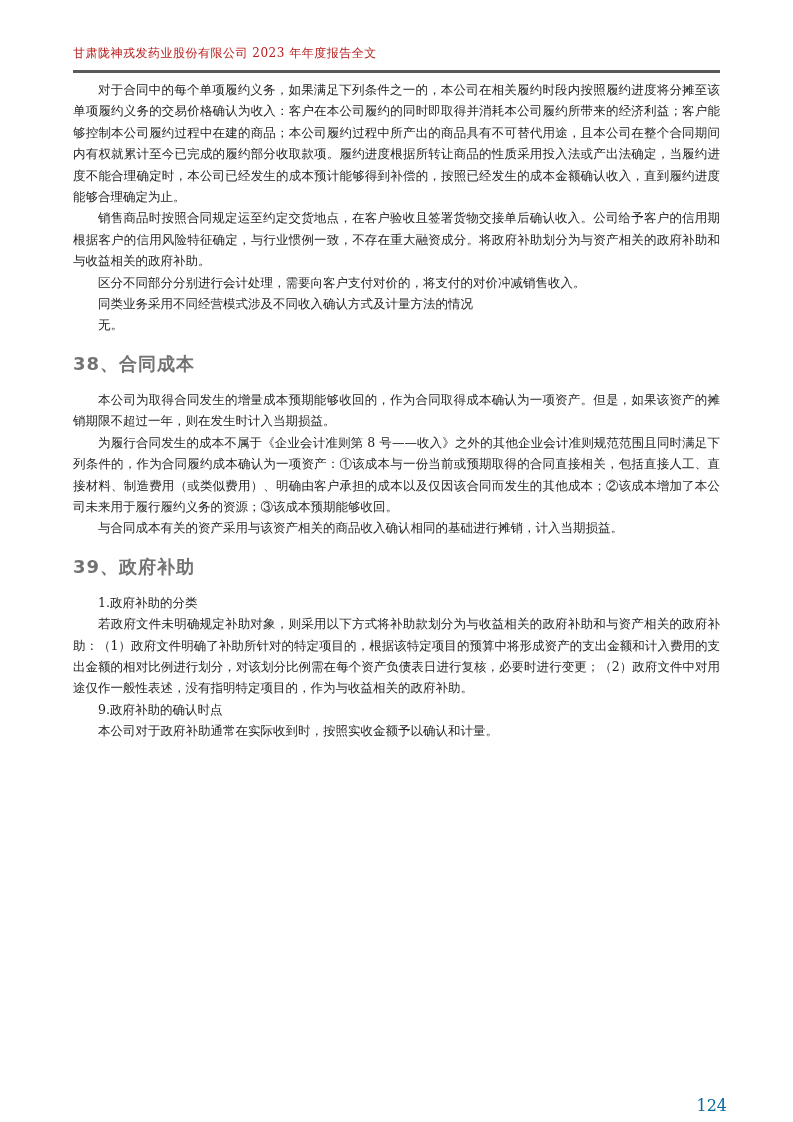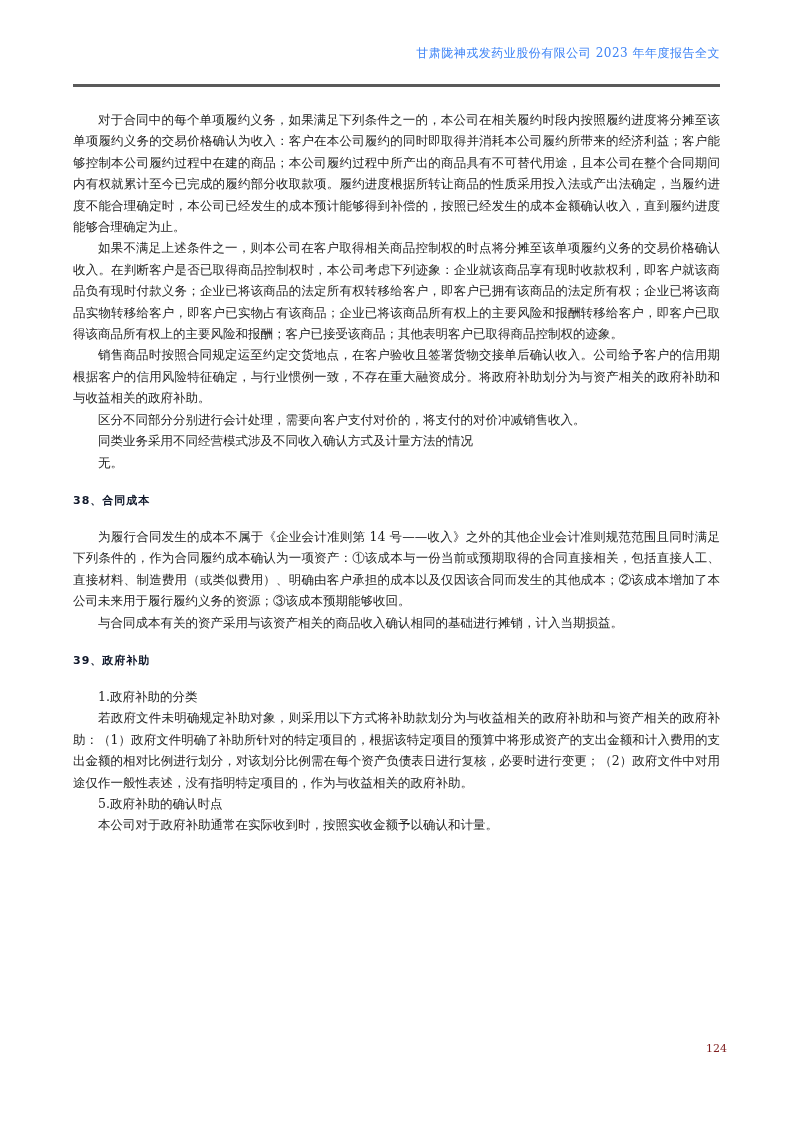--- a/index.html
+++ b/index.html
@@ -14,86 +14,85 @@
     width: 793px;
     height: 1122px;
     background: #ffffff;
     box-sizing: border-box;
     padding: 44px 73px 0 73px;
     font-family: "DejaVu Serif", "Liberation Serif", serif;
     color: #1f1f1f;
     overflow: hidden;
   }
   .header-title {
-    text-align: right;
     font-size: 12px;
     line-height: 19px;
-    color: #3b82f6;
+    color: #b91c1c;
     letter-spacing: 0.5px;
-    padding-bottom: 21px;
+    padding-bottom: 7px;
   }
   .header-divider {
     border: none;
     border-top: 3px solid #5a5a5a;
     margin: 0;
   }
   .doc-body {
-    margin-top: 22px;
+    margin-top: 6px;
   }
   .p {
     margin: 0;
     font-size: 12.5px;
     line-height: 21.4px;
     text-align: justify;
     text-indent: 2em;
     word-break: break-all;
   }
   .sec-heading {
     margin: 17px 0 14px 0;
     font-family: "DejaVu Sans", "Liberation Sans", sans-serif;
     font-weight: bold;
-    font-size: 11px;
+    font-size: 18px;
     line-height: 22px;
-    color: #0f172a;
+    color: #737373;
     letter-spacing: 1px;
   }
   .page-footer {
     position: absolute;
-    top: 1042px;
+    top: 1096px;
     right: 66px;
-    font-size: 11px;
-    color: #7f1d1d;
+    font-size: 16px;
+    color: #0369a1;
   }
 </style>
 </head>
 <body>
 
 <div class="page">
 
   <div class="header-title">甘肃陇神戎发药业股份有限公司 2023 年年度报告全文</div>
   <hr class="header-divider">
 
   <div class="doc-body">
     <p class="p">对于合同中的每个单项履约义务，如果满足下列条件之一的，本公司在相关履约时段内按照履约进度将分摊至该单项履约义务的交易价格确认为收入：客户在本公司履约的同时即取得并消耗本公司履约所带来的经济利益；客户能够控制本公司履约过程中在建的商品；本公司履约过程中所产出的商品具有不可替代用途，且本公司在整个合同期间内有权就累计至今已完成的履约部分收取款项。履约进度根据所转让商品的性质采用投入法或产出法确定，当履约进度不能合理确定时，本公司已经发生的成本预计能够得到补偿的，按照已经发生的成本金额确认收入，直到履约进度能够合理确定为止。</p>
-    <p class="p">如果不满足上述条件之一，则本公司在客户取得相关商品控制权的时点将分摊至该单项履约义务的交易价格确认收入。在判断客户是否已取得商品控制权时，本公司考虑下列迹象：企业就该商品享有现时收款权利，即客户就该商品负有现时付款义务；企业已将该商品的法定所有权转移给客户，即客户已拥有该商品的法定所有权；企业已将该商品实物转移给客户，即客户已实物占有该商品；企业已将该商品所有权上的主要风险和报酬转移给客户，即客户已取得该商品所有权上的主要风险和报酬；客户已接受该商品；其他表明客户已取得商品控制权的迹象。</p>
     <p class="p">销售商品时按照合同规定运至约定交货地点，在客户验收且签署货物交接单后确认收入。公司给予客户的信用期根据客户的信用风险特征确定，与行业惯例一致，不存在重大融资成分。将政府补助划分为与资产相关的政府补助和与收益相关的政府补助。</p>
     <p class="p">区分不同部分分别进行会计处理，需要向客户支付对价的，将支付的对价冲减销售收入。</p>
     <p class="p">同类业务采用不同经营模式涉及不同收入确认方式及计量方法的情况</p>
     <p class="p">无。</p>
 
     <h2 class="sec-heading">38、合同成本</h2>
 
-    <p class="p">为履行合同发生的成本不属于《企业会计准则第 14 号——收入》之外的其他企业会计准则规范范围且同时满足下列条件的，作为合同履约成本确认为一项资产：①该成本与一份当前或预期取得的合同直接相关，包括直接人工、直接材料、制造费用（或类似费用）、明确由客户承担的成本以及仅因该合同而发生的其他成本；②该成本增加了本公司未来用于履行履约义务的资源；③该成本预期能够收回。</p>
+    <p class="p">本公司为取得合同发生的增量成本预期能够收回的，作为合同取得成本确认为一项资产。但是，如果该资产的摊销期限不超过一年，则在发生时计入当期损益。</p>
+    <p class="p">为履行合同发生的成本不属于《企业会计准则第 8 号——收入》之外的其他企业会计准则规范范围且同时满足下列条件的，作为合同履约成本确认为一项资产：①该成本与一份当前或预期取得的合同直接相关，包括直接人工、直接材料、制造费用（或类似费用）、明确由客户承担的成本以及仅因该合同而发生的其他成本；②该成本增加了本公司未来用于履行履约义务的资源；③该成本预期能够收回。</p>
     <p class="p">与合同成本有关的资产采用与该资产相关的商品收入确认相同的基础进行摊销，计入当期损益。</p>
 
     <h2 class="sec-heading">39、政府补助</h2>
 
     <p class="p">1.政府补助的分类</p>
     <p class="p">若政府文件未明确规定补助对象，则采用以下方式将补助款划分为与收益相关的政府补助和与资产相关的政府补助：（1）政府文件明确了补助所针对的特定项目的，根据该特定项目的预算中将形成资产的支出金额和计入费用的支出金额的相对比例进行划分，对该划分比例需在每个资产负债表日进行复核，必要时进行变更；（2）政府文件中对用途仅作一般性表述，没有指明特定项目的，作为与收益相关的政府补助。</p>
-    <p class="p">5.政府补助的确认时点</p>
+    <p class="p">9.政府补助的确认时点</p>
     <p class="p">本公司对于政府补助通常在实际收到时，按照实收金额予以确认和计量。</p>
   </div>
 
   <div class="page-footer">
     <span>124</span>
   </div>
 
 </div>
 
 </body></html>

